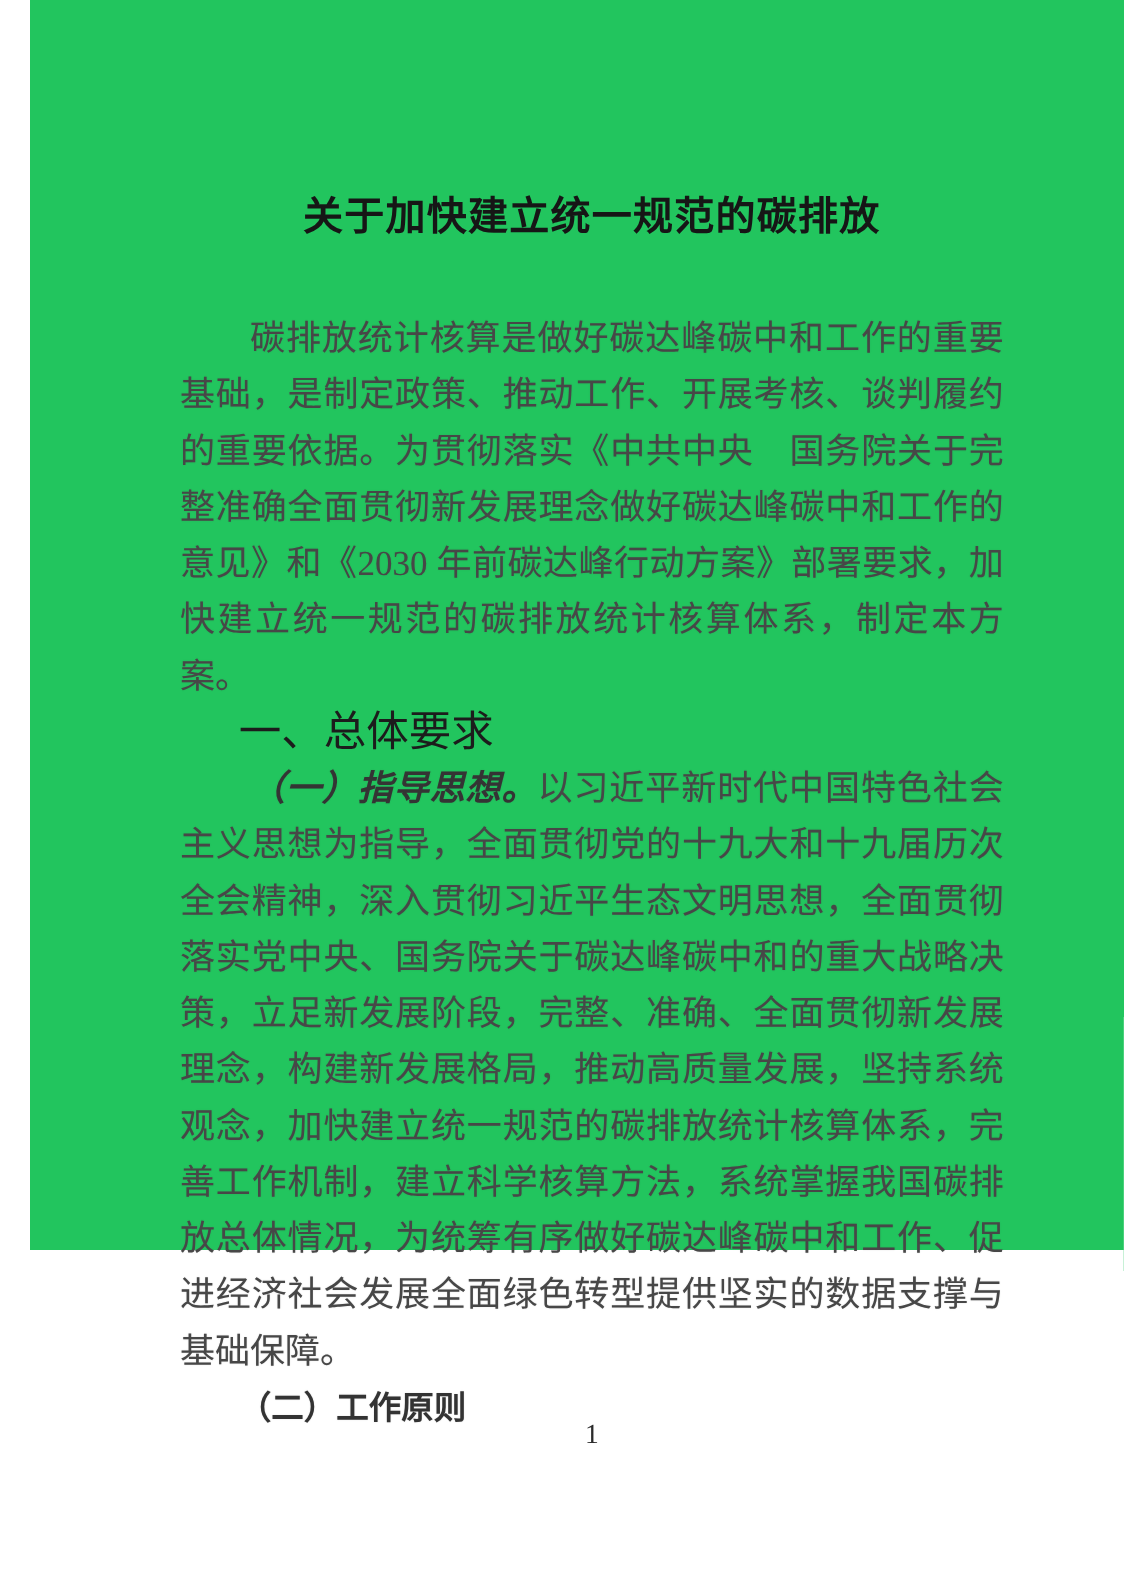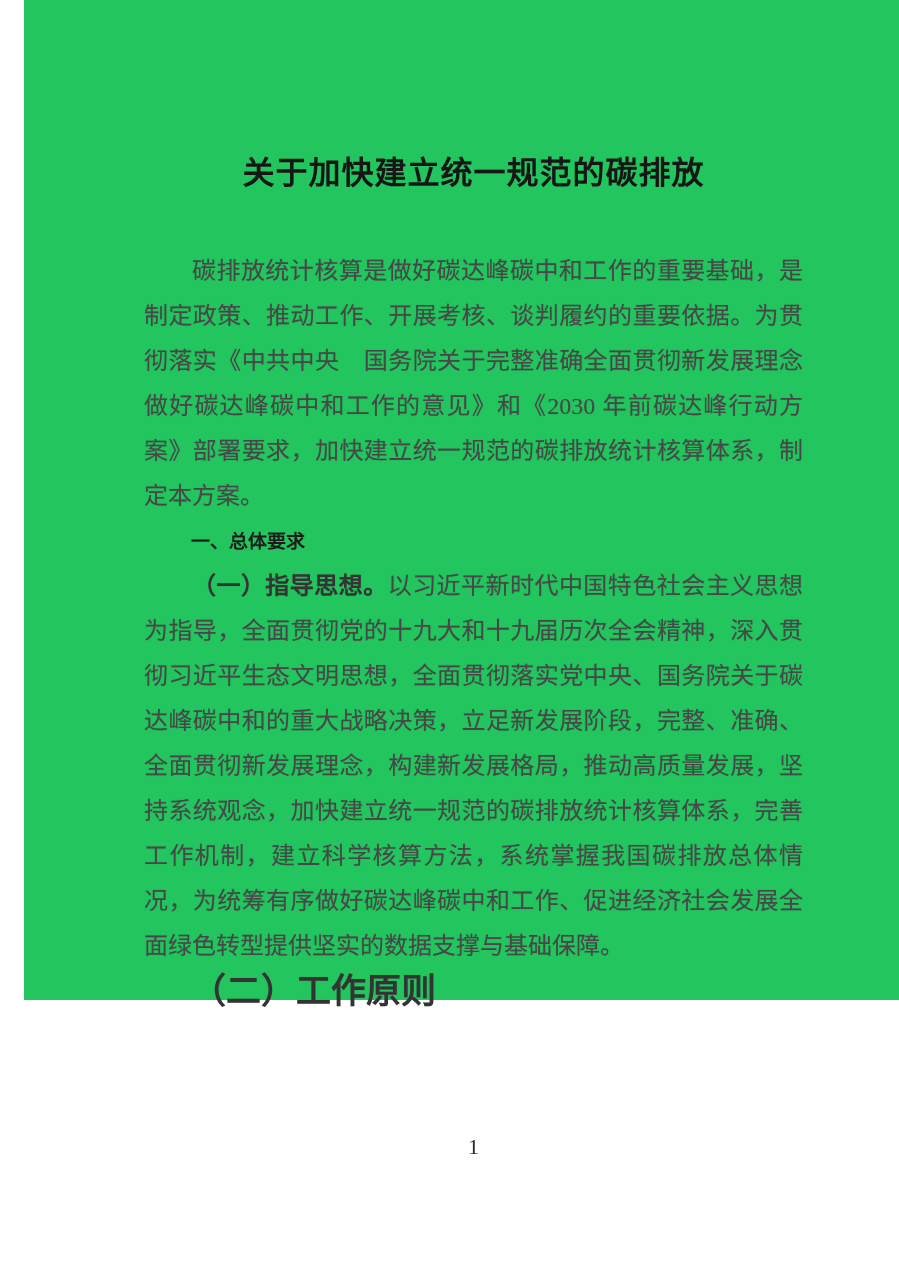--- a/index.html
+++ b/index.html
@@ -33,49 +33,50 @@
     text-align: center;
     font-family: "Liberation Sans", sans-serif;
     font-weight: bold;
     font-size: 32px;
     line-height: 47px;
     color: #161616;
     letter-spacing: 1px;
   }
   .para {
     margin: 0;
-    font-size: 24px;
+    font-size: 28px;
     line-height: 45px;
     text-align: justify;
     text-indent: 2em;
     color: #474747;
     text-shadow: 0 0 1px rgba(70,70,70,0.25);
   }
   .para .lead {
     font-weight: bold;
     color: #343434;
+    font-style: italic;
   }
   .first-para {
     margin-top: 52px;
   }
   .h1 {
     margin: 0;
     padding-left: 47px;
     font-family: "Liberation Sans", sans-serif;
-    font-weight: bold;
-    font-size: 19px;
+    font-weight: normal;
+    font-size: 34px;
     line-height: 45px;
     color: #1c1c1c;
   }
   .h2 {
     margin: 0;
     padding-left: 47px;
     font-family: "Liberation Serif", serif;
     font-weight: bold;
-    font-size: 35px;
+    font-size: 26px;
     line-height: 45px;
     color: #333333;
     text-shadow: 0 0 1px rgba(70,70,70,0.25);
   }
   .page-footer {
     position: absolute;
     left: 0; top: 1132px;
     width: 899px;
     text-align: center;
     font-size: 22px;

